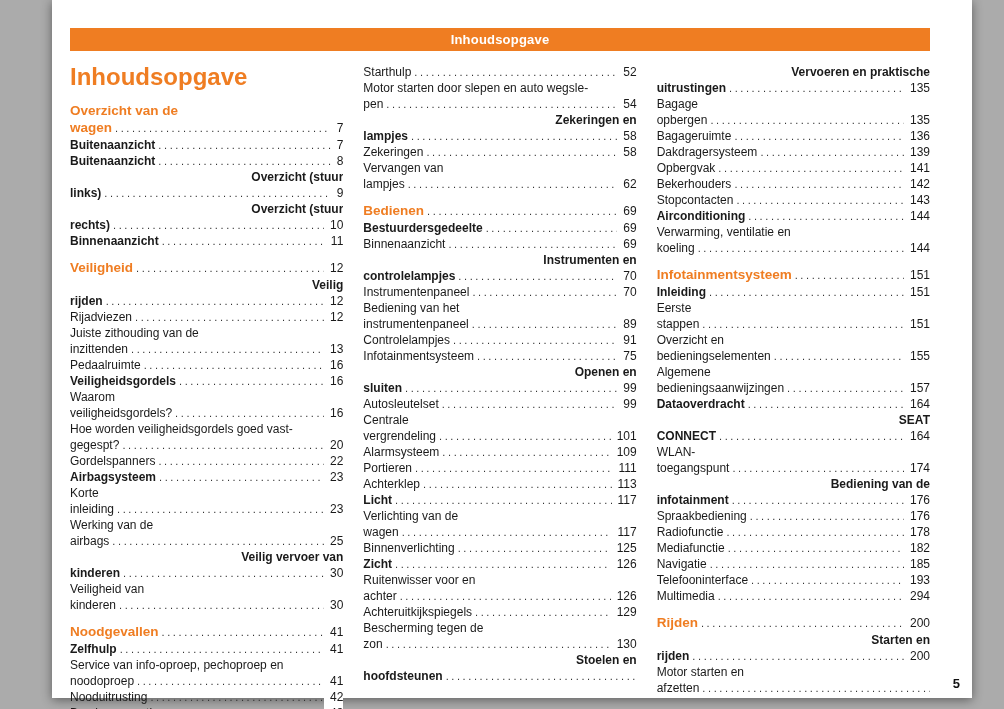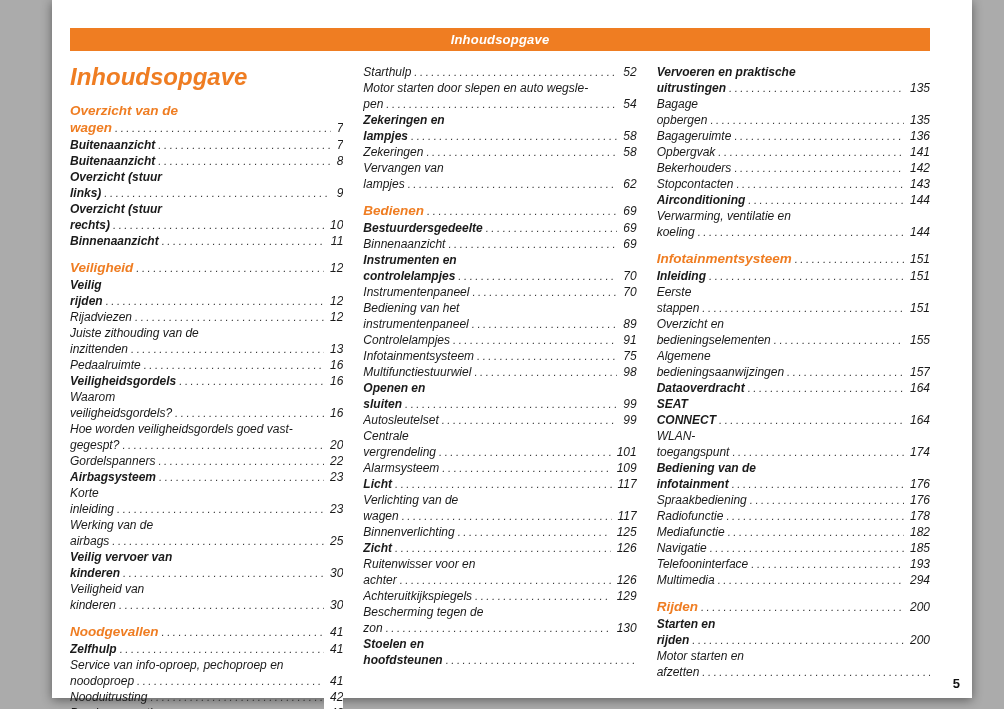--- a/index.html
+++ b/index.html
@@ -9,21 +9,21 @@
     width:1004px; height:709px; overflow:hidden;
     background:#ababab;
     font-family:"Liberation Sans","DejaVu Sans",sans-serif;
     position:relative;
   }
   .page {
     position:absolute; left:52px; top:0; width:920px; height:698px;
     background:#ffffff;
     box-shadow:0 2px 10px rgba(0,0,0,.45);
   }
-  .page-inner { padding:28px 42px 12px 18px; height:100%;font-style:italic; }
+  .page-inner { padding:28px 42px 12px 18px; height:100%; }
   .header-bar {
     background:var(--accent); height:23px;
     display:flex; align-items:center; justify-content:center;
   }
   .header-bar span {
     color:#fff; font-weight:700; font-size:13px; letter-spacing:.2px;
   }
   .content { display:flex; gap:20px; margin-top:13px; }
   .col { flex:1 1 0; min-width:0; }
   .main-title {
@@ -40,21 +40,21 @@
     content:"..............................................................................................................";
     letter-spacing:2.6px; margin-left:3px;
     color:#333; font-weight:400; font-size:11px;
   }
   .entry .num {
     position:absolute; right:0; bottom:0;
     background:#fff; padding-left:6px;
     font-weight:400; font-size:12px; color:#1a1a1a;
     line-height:inherit;
   }
-  .entry.bold { font-weight:700; }
+  .entry.bold { font-weight:700;text-align:right; }
   .entry.section {
     color:var(--accent); font-weight:700;
     font-size:13.5px; line-height:17px; margin-top:10px;
   }
   .page-number {
     position:absolute; right:12px; bottom:7px;
     font-size:13px; font-weight:700; color:#111;
   }
 </style>
 </head>
@@ -104,38 +104,40 @@
           <div class="entry normal"><span class="label">Zekeringen</span><span class="num">58</span></div>
           <div class="entry normal"><span class="label">Vervangen van lampjes</span><span class="num">62</span></div>
           <div class="entry section"><span class="label">Bedienen</span><span class="num">69</span></div>
           <div class="entry bold"><span class="label">Bestuurdersgedeelte</span><span class="num">69</span></div>
           <div class="entry normal"><span class="label">Binnenaanzicht</span><span class="num">69</span></div>
           <div class="entry bold"><span class="label">Instrumenten en controlelampjes</span><span class="num">70</span></div>
           <div class="entry normal"><span class="label">Instrumentenpaneel</span><span class="num">70</span></div>
           <div class="entry normal"><span class="label">Bediening van het instrumentenpaneel</span><span class="num">89</span></div>
           <div class="entry normal"><span class="label">Controlelampjes</span><span class="num">91</span></div>
           <div class="entry normal"><span class="label">Infotainmentsysteem</span><span class="num">75</span></div>
-          <div class="entry normal"><span class="label">Multifunctiestuurwiel</span><span class="num">98</span></div>
           <div class="entry bold"><span class="label">Openen en sluiten</span><span class="num">99</span></div>
           <div class="entry normal"><span class="label">Autosleutelset</span><span class="num">99</span></div>
           <div class="entry normal"><span class="label">Centrale vergrendeling</span><span class="num">101</span></div>
           <div class="entry normal"><span class="label">Alarmsysteem</span><span class="num">109</span></div>
+          <div class="entry normal"><span class="label">Portieren</span><span class="num">111</span></div>
+          <div class="entry normal"><span class="label">Achterklep</span><span class="num">113</span></div>
           <div class="entry bold"><span class="label">Licht</span><span class="num">117</span></div>
           <div class="entry normal"><span class="label">Verlichting van de wagen</span><span class="num">117</span></div>
           <div class="entry normal"><span class="label">Binnenverlichting</span><span class="num">125</span></div>
           <div class="entry bold"><span class="label">Zicht</span><span class="num">126</span></div>
           <div class="entry normal"><span class="label">Ruitenwisser voor en achter</span><span class="num">126</span></div>
           <div class="entry normal"><span class="label">Achteruitkijkspiegels</span><span class="num">129</span></div>
           <div class="entry normal"><span class="label">Bescherming tegen de zon</span><span class="num">130</span></div>
           <div class="entry bold"><span class="label">Stoelen en hoofdsteunen</span></div>
         </div>
       <div class="col" id="col-2">
           <div class="entry bold"><span class="label">Vervoeren en praktische uitrustingen</span><span class="num">135</span></div>
           <div class="entry normal"><span class="label">Bagage opbergen</span><span class="num">135</span></div>
           <div class="entry normal"><span class="label">Bagageruimte</span><span class="num">136</span></div>
+          <div class="entry normal"><span class="label">Dakdragersysteem</span><span class="num">139</span></div>
           <div class="entry normal"><span class="label">Opbergvak</span><span class="num">141</span></div>
           <div class="entry normal"><span class="label">Bekerhouders</span><span class="num">142</span></div>
           <div class="entry normal"><span class="label">Stopcontacten</span><span class="num">143</span></div>
           <div class="entry bold"><span class="label">Airconditioning</span><span class="num">144</span></div>
           <div class="entry normal"><span class="label">Verwarming, ventilatie en koeling</span><span class="num">144</span></div>
           <div class="entry section"><span class="label">Infotainmentsysteem</span><span class="num">151</span></div>
           <div class="entry bold"><span class="label">Inleiding</span><span class="num">151</span></div>
           <div class="entry normal"><span class="label">Eerste stappen</span><span class="num">151</span></div>
           <div class="entry normal"><span class="label">Overzicht en bedieningselementen</span><span class="num">155</span></div>
           <div class="entry normal"><span class="label">Algemene bedieningsaanwijzingen</span><span class="num">157</span></div>

